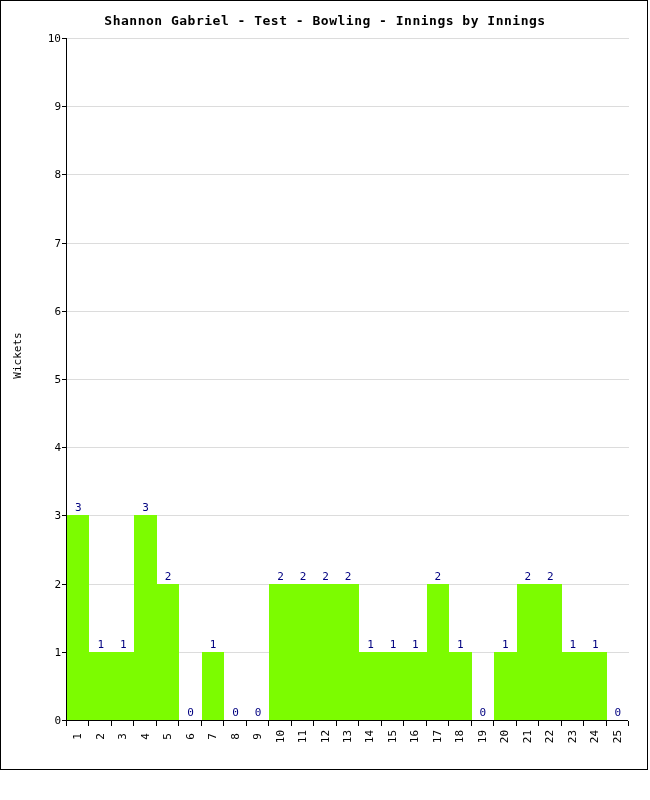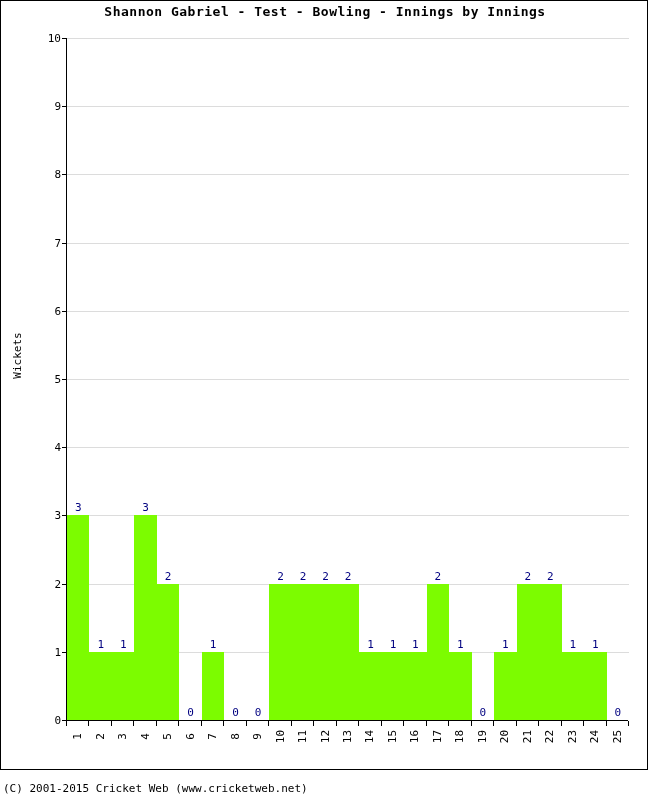--- a/index.html
+++ b/index.html
@@ -29,21 +29,21 @@
     width: 648px;
     height: 770px;
     border: 1px solid #000000;
     box-sizing: border-box;
     background: #ffffff;
   }
 
   #chart-title {
     position: absolute;
     left: 0;
-    top: 3px;
+    top: 12px;
     width: 648px;
     text-align: center;
     font-size: 13px;
     font-weight: bold;
     color: #000000;
     letter-spacing: 0.5px;
     white-space: nowrap;
   }
 
   
@@ -322,15 +322,14 @@
         <div class="xtick-label" style="left: 449.84px;">21</div>
         <div class="xtick-label" style="left: 472.32px;">22</div>
         <div class="xtick-label" style="left: 494.8px;">23</div>
         <div class="xtick-label" style="left: 517.28px;">24</div>
         <div class="xtick-label" style="left: 539.76px;">25</div>
       </div>
 
 
   </div>
 
-  <div id="footer">(C) 2001-2015 Cricket Web (www.cricketweb.net)</div>
 
 </div>
 
 </body></html>

